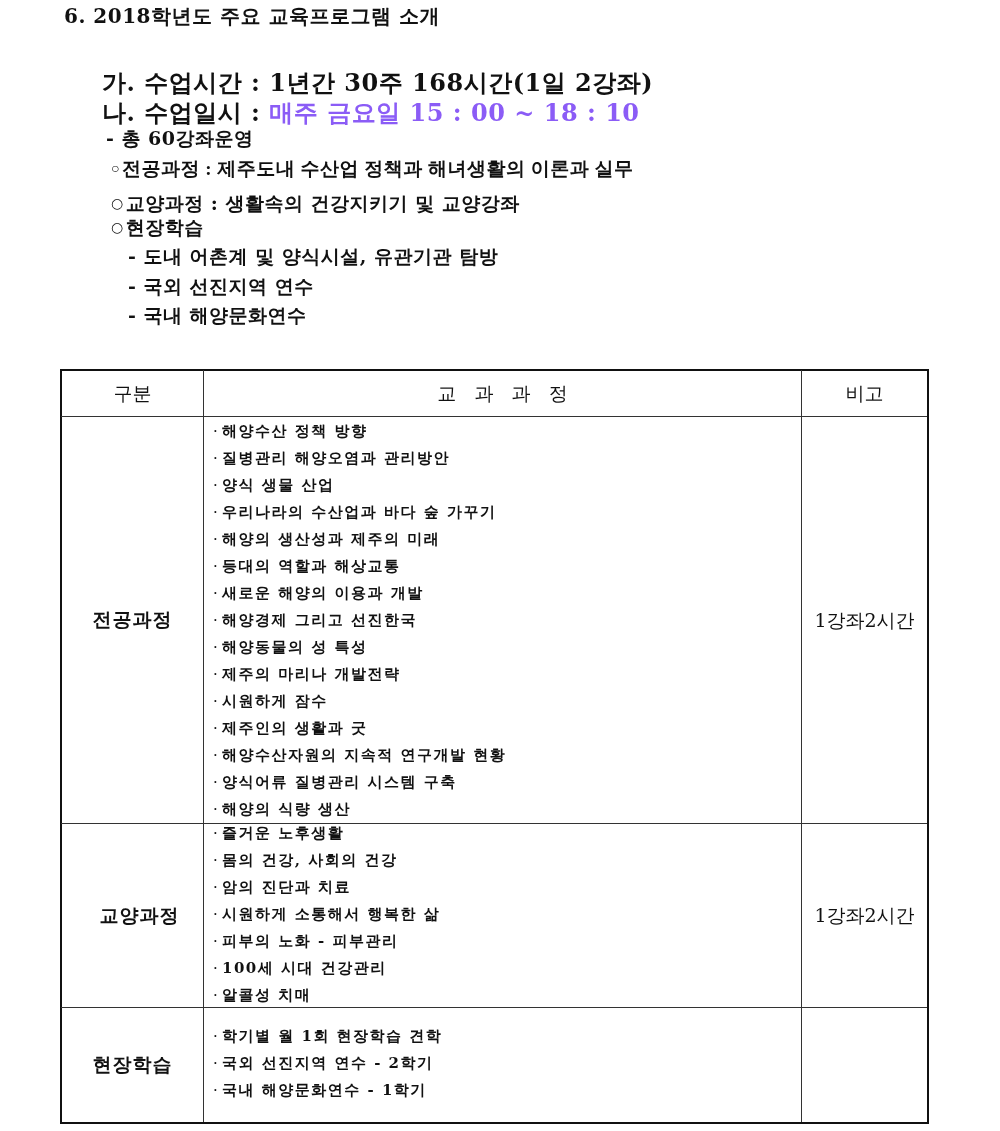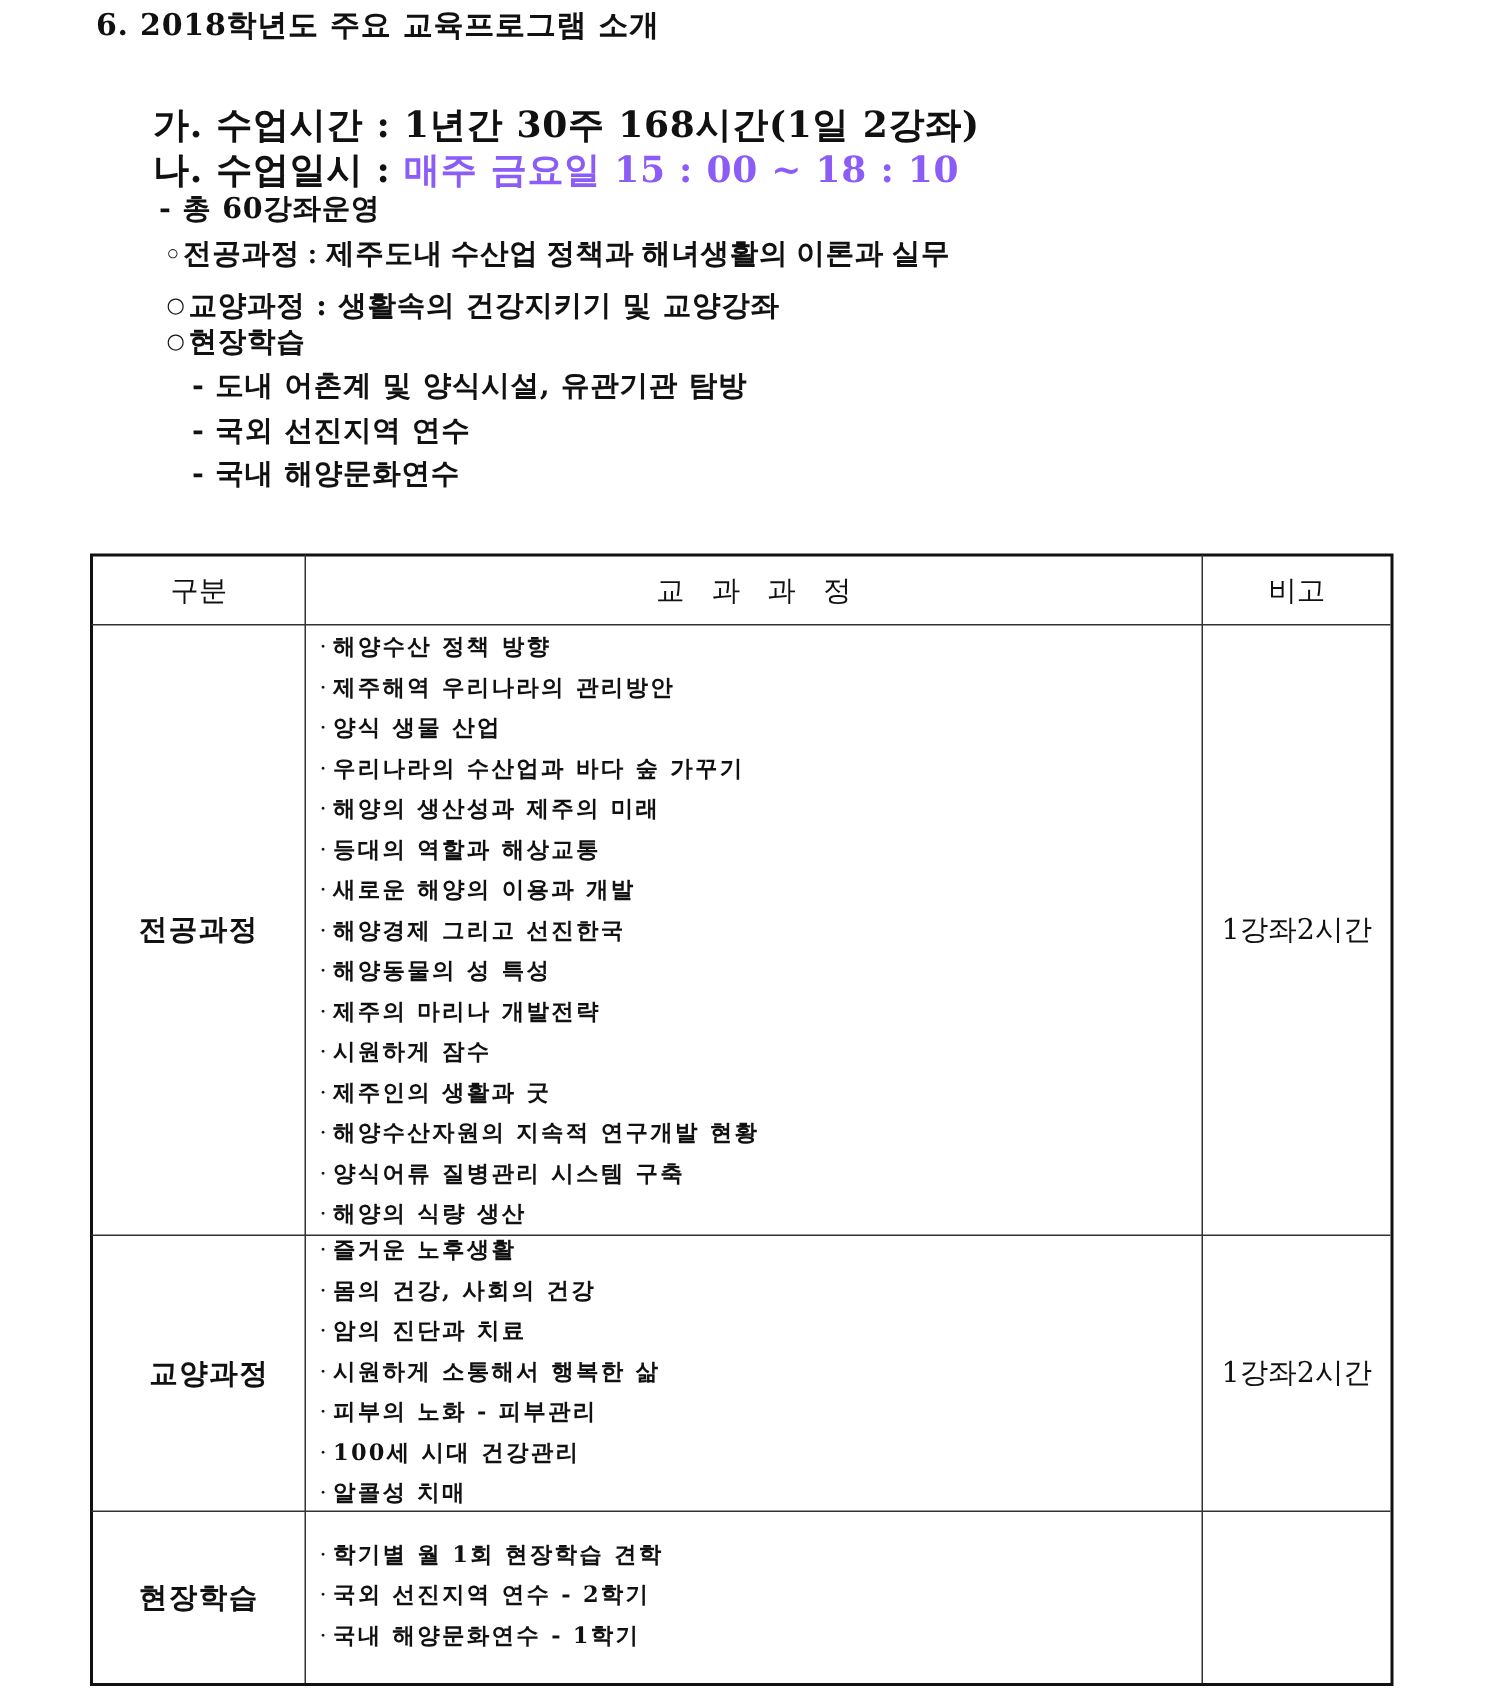--- a/index.html
+++ b/index.html
@@ -145,21 +145,21 @@
 <div class="hline" style="left:61px; top:823px; width:866px; height:1px;"></div>
 <div class="hline" style="left:61px; top:1007px; width:866px; height:1px;"></div>
 
 <div class="cell header-cell" style="left:62px; top:371px; width:141px; height:45px;">구분</div>
 <div class="cell header-cell" style="left:204px; top:371px; width:597px; height:45px; white-space:pre;">교   과   과   정</div>
 <div class="cell header-cell" style="left:802px; top:371px; width:125px; height:45px;">비고</div>
 
 <div class="cell category-cell" style="left:62px; top:417px; width:141px; height:406px;">전공과정</div>
 <ul class="course-list" style="top:418px;">
   <li><span class="dot">·</span><span>해양수산 정책 방향</span></li>
-  <li><span class="dot">·</span><span>제주해역 우리나라의 관리방안</span></li>
+  <li><span class="dot">·</span><span>질병관리 해양오염과 관리방안</span></li>
   <li><span class="dot">·</span><span>양식 생물 산업</span></li>
   <li><span class="dot">·</span><span>우리나라의 수산업과 바다 숲 가꾸기</span></li>
   <li><span class="dot">·</span><span>해양의 생산성과 제주의 미래</span></li>
   <li><span class="dot">·</span><span>등대의 역할과 해상교통</span></li>
   <li><span class="dot">·</span><span>새로운 해양의 이용과 개발</span></li>
   <li><span class="dot">·</span><span>해양경제 그리고 선진한국</span></li>
   <li><span class="dot">·</span><span>해양동물의 성 특성</span></li>
   <li><span class="dot">·</span><span>제주의 마리나 개발전략</span></li>
   <li><span class="dot">·</span><span>시원하게 잠수</span></li>
   <li><span class="dot">·</span><span>제주인의 생활과 굿</span></li>

